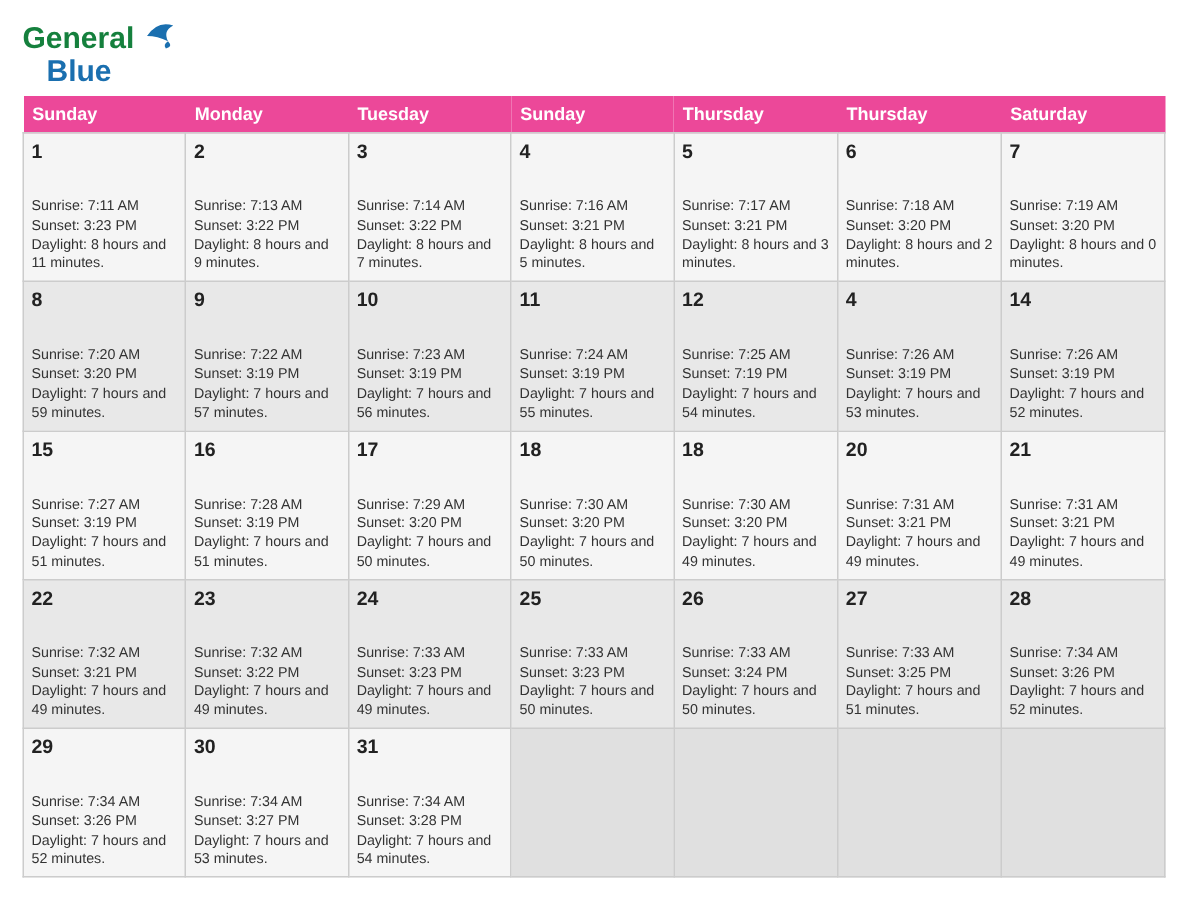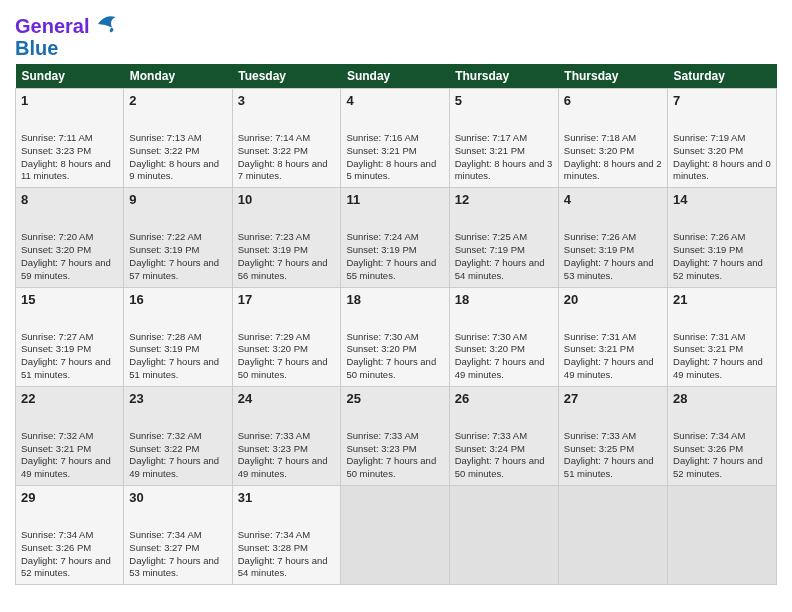--- a/index.html
+++ b/index.html
@@ -44,21 +44,21 @@
       font-size: 16px;
       color: #333;
       margin-top: 2px;
     }
     table {
       width: 100%;
       border-collapse: collapse;
       font-size: 10.5px;
     }
     thead tr th {
-      background-color: #14532d;
+      background-color: #ec4899;
       color: #fff;
       text-align: left;
       padding: 5px 6px;
       font-size: 12px;
       font-weight: bold;
     }
     tbody tr td {
       border: 1px solid #ccc;
       vertical-align: top;
       padding: 4px 5px;
@@ -91,28 +91,28 @@
   </style>
 </head>
 <body>
 
 <div class="container">
   <div class="header-row">
     <div class="logo">
       <div>
         <div style="display:flex;align-items:center;">
           <div style="font-size:20px;font-weight:bold;color:#333;line-height:1.1;">
-            <span style="color:#6d28d9;">General</span>
+            <span style="color:#15803d;">General</span>
           </div>
           <svg class="logo-icon" viewBox="0 0 40 40">
             <path d="M10 20 Q20 5 35 10 Q25 15 30 25 Q20 20 10 20Z" fill="#1a6faf"></path>
             <path d="M30 25 Q35 30 28 32 Q25 28 30 25Z" fill="#1a6faf"></path>
           </svg>
         </div>
-        <div style="font-size:20px;font-weight:bold;color:#1a6faf;line-height:1;">Blue</div>
+        <div style="font-size:20px;font-weight:bold;color:#1a6faf;line-height:1;margin-left:16px;">Blue</div>
       </div>
     </div>
     <div class="title-section">
       <div class="month-title"></div>
       <div class="subtitle"></div>
     </div>
   </div>
 
   <table>
     <thead>

